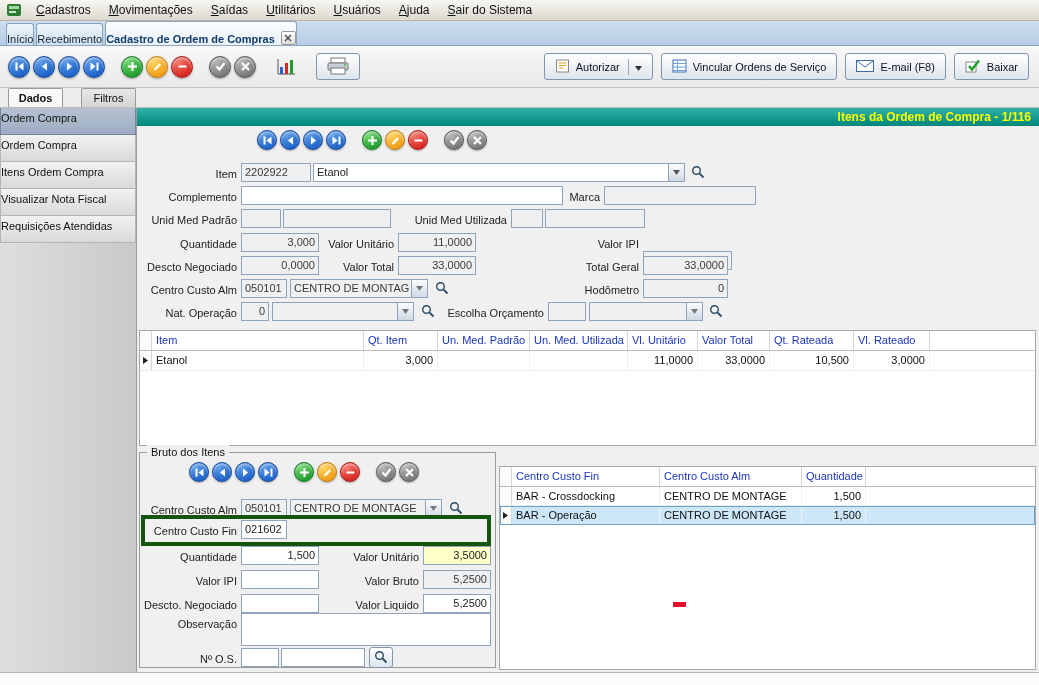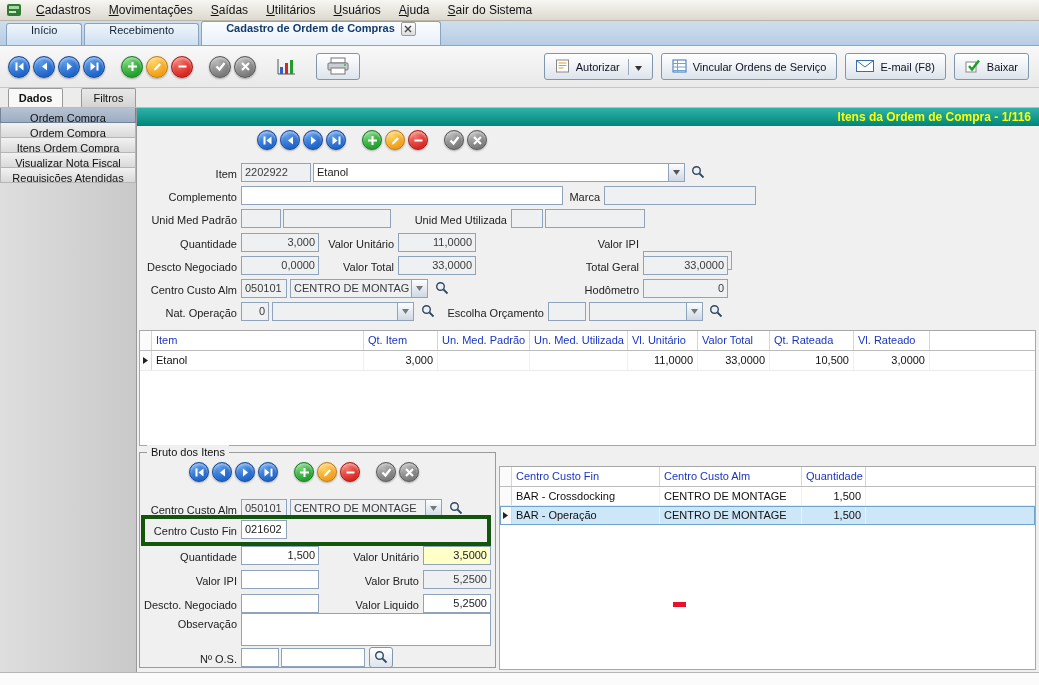--- a/index.html
+++ b/index.html
@@ -7,21 +7,21 @@
 body{font-family:"Liberation Sans",sans-serif;font-size:11px;color:#111;background:#f0f0f0;position:relative;overflow:hidden}
 
 
 .menubar{height:21px;background:linear-gradient(#f7f6f2,#dcd9cf);border-bottom:1px solid #b9b5a9;display:flex;align-items:center;padding-left:4px}
 .appicon{width:20px;height:17px;display:flex;align-items:center;justify-content:center;margin-right:3px}
 .mitem{padding:0 9px;line-height:20px;font-size:12px;cursor:default;white-space:nowrap}
 .mitem::first-letter{text-decoration:underline}
 
 
 .tabstrip{height:25px;background:linear-gradient(#cfdeee,#b7cde4);border-bottom:1px solid #89a6c4;display:flex;align-items:flex-end;padding-left:6px;gap:2px}
-.tab{height:22px;display:flex;align-items:flex-start;gap:6px;padding:0 24px;border:1px solid #8aa4c0;border-bottom:none;border-radius:3px 3px 0 0;background:linear-gradient(#eef5fb,#cfe0f0);color:#123;cursor:pointer;white-space:nowrap}
+.tab{height:22px;display:flex;align-items:flex-end;gap:6px;padding:0 0;border:1px solid #8aa4c0;border-bottom:none;border-radius:3px 3px 0 0;background:linear-gradient(#eef5fb,#cfe0f0);color:#123;cursor:pointer;white-space:nowrap}
 .tab.active{background:linear-gradient(#fbfdff,#e8f0f8);height:24px;font-weight:bold;color:#123a6b}
 .closebox{width:15px;height:14px;border:1px solid #9a9a9a;background:linear-gradient(#fff,#ddd);display:flex;align-items:center;justify-content:center;border-radius:2px;cursor:pointer}
 
 
 .toolbar{height:42px;background:linear-gradient(#f8f8f8,#e9e9e9);border-bottom:1px solid #c6c6c6;display:flex;align-items:center;padding:0 8px;gap:3px}
 .gap{display:block;width:10px;flex:none}
 .cbtn{width:22px;height:22px;border-radius:50%;display:flex;align-items:center;justify-content:center;cursor:pointer;flex:none;box-shadow:inset 0 2px 3px rgba(255,255,255,.55),0 1px 2px rgba(0,0,0,.3)}
 .cbtn.sm{width:20px;height:20px}
 .c-blue{background:radial-gradient(circle at 35% 30%,#5a9ae8,#1c62c8 72%);border:1px solid #14489a}
 .c-green{background:radial-gradient(circle at 35% 30%,#6fd46f,#1f9e2c 72%);border:1px solid #157a20}
@@ -35,21 +35,21 @@
 .smallbtn{height:21px;padding:0 4px}
 
 
 .subtabs{height:20px;background:#ececec;display:flex;align-items:flex-end;padding-left:8px;border-bottom:1px solid #bbb;gap:18px}
 .stab{width:55px;text-align:center;height:19px;line-height:18px;border:1px solid #9a9a9a;border-bottom:none;border-radius:2px 2px 0 0;background:linear-gradient(#e8e8e8,#d4d4d4);cursor:pointer}
 .stab.active{background:#f8f8f8;font-weight:bold}
 
 
 .content{display:flex;height:564px}
 .sidebar{width:137px;background:linear-gradient(90deg,#dedede,#c9c9c9);border-right:1px solid #9a9a9a}
-.sitem{height:15px;line-height:20px;text-align:center;border:1px solid #b5b5b5;border-top:none;background:linear-gradient(#f2f2f2,#d9d9d9);cursor:pointer;white-space:nowrap;overflow:hidden}
+.sitem{height:27px;line-height:20px;border:1px solid #b5b5b5;border-top:none;background:linear-gradient(#f2f2f2,#d9d9d9);cursor:pointer;white-space:nowrap;overflow:hidden}
 .sitem.selected{background:linear-gradient(#b6c2d2,#9dadc2);border-color:#72849a}
 .main{flex:1;position:relative;background:#f0f0f0;overflow:hidden}
 .panelheader{height:18px;background:linear-gradient(#2fb3a8,#00857a);display:flex;align-items:center;justify-content:flex-end;padding-right:8px;color:#ffff00;font-weight:bold;font-size:12px}
 .innerbar{position:absolute;display:flex;gap:3px;align-items:center}
 
 
 .lbl{position:absolute;height:19px;line-height:19px;text-align:right;color:#222;white-space:nowrap}
 .fld{position:absolute;height:19px;border:1px solid #8fa4ba;background:#fff;padding:0 3px;line-height:17px;color:#222;white-space:nowrap;overflow:hidden}
 .fld.big{height:33px}
 .ro{background:#eef0f2;color:#3a3a3a}

